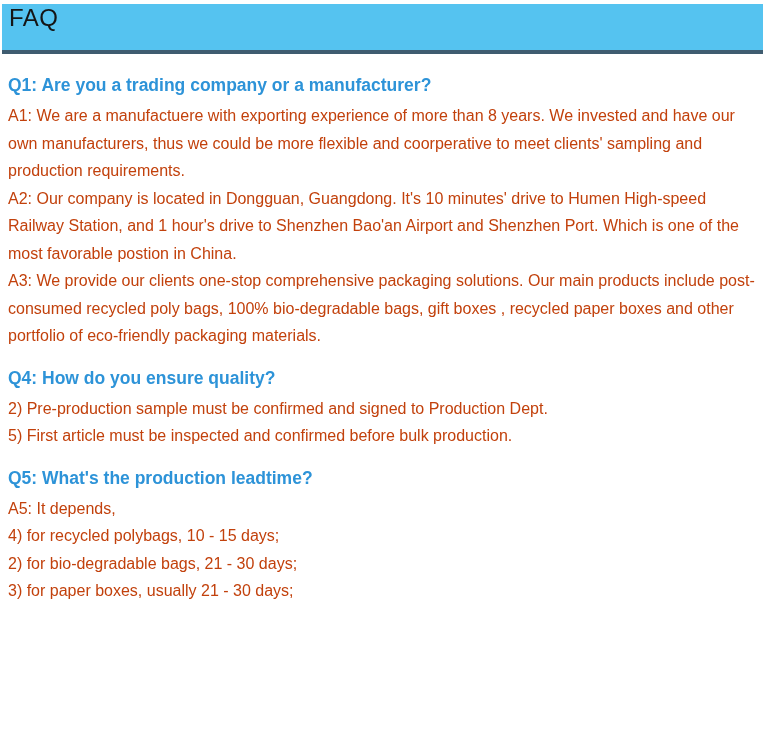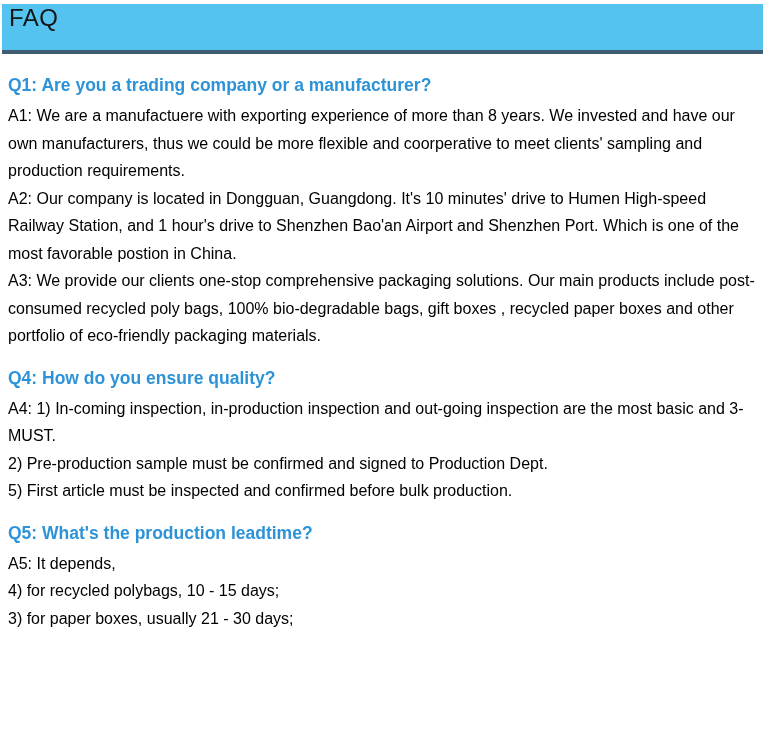--- a/index.html
+++ b/index.html
@@ -47,21 +47,21 @@
     font-weight: 700;
     color: #2d93d8;
   }
   .faq-section:first-child .faq-question {
     margin-top: 20px;
   }
   .faq-answer p {
     margin: 0;
     font-size: 16px;
     line-height: 27.5px;
-    color: #000000;
+    color: #c2410c;
     max-width: 750px;
   }
 </style>
 </head>
 <body>
 
 <div class="page">
 
   <div class="faq-banner">
     <span class="banner-title">FAQ</span>
@@ -84,30 +84,30 @@
 
     <section class="faq-section">
       <div class="faq-answer">
         <p>A3: We provide our clients one-stop comprehensive packaging solutions. Our main products include post-consumed recycled poly bags, 100% bio-degradable bags, gift boxes , recycled paper boxes and other portfolio of eco-friendly packaging materials.</p>
       </div>
     </section>
 
     <section class="faq-section">
       <h2 class="faq-question">Q4: How do you ensure quality?</h2>
       <div class="faq-answer">
-        <p>A4: 1) In-coming inspection, in-production inspection and out-going inspection are the most basic and 3-MUST.</p>
         <p>2) Pre-production sample must be confirmed and signed to Production Dept.</p>
         <p>5) First article must be inspected and confirmed before bulk production.</p>
       </div>
     </section>
 
     <section class="faq-section">
       <h2 class="faq-question">Q5: What's the production leadtime?</h2>
       <div class="faq-answer">
         <p>A5: It depends,</p>
         <p>4) for recycled polybags, 10 - 15 days;</p>
+        <p>2) for bio-degradable bags, 21 - 30 days;</p>
         <p>3) for paper boxes, usually 21 - 30 days;</p>
 
       </div>
     </section>
 
   </main>
 </div>
 
 </body></html>

